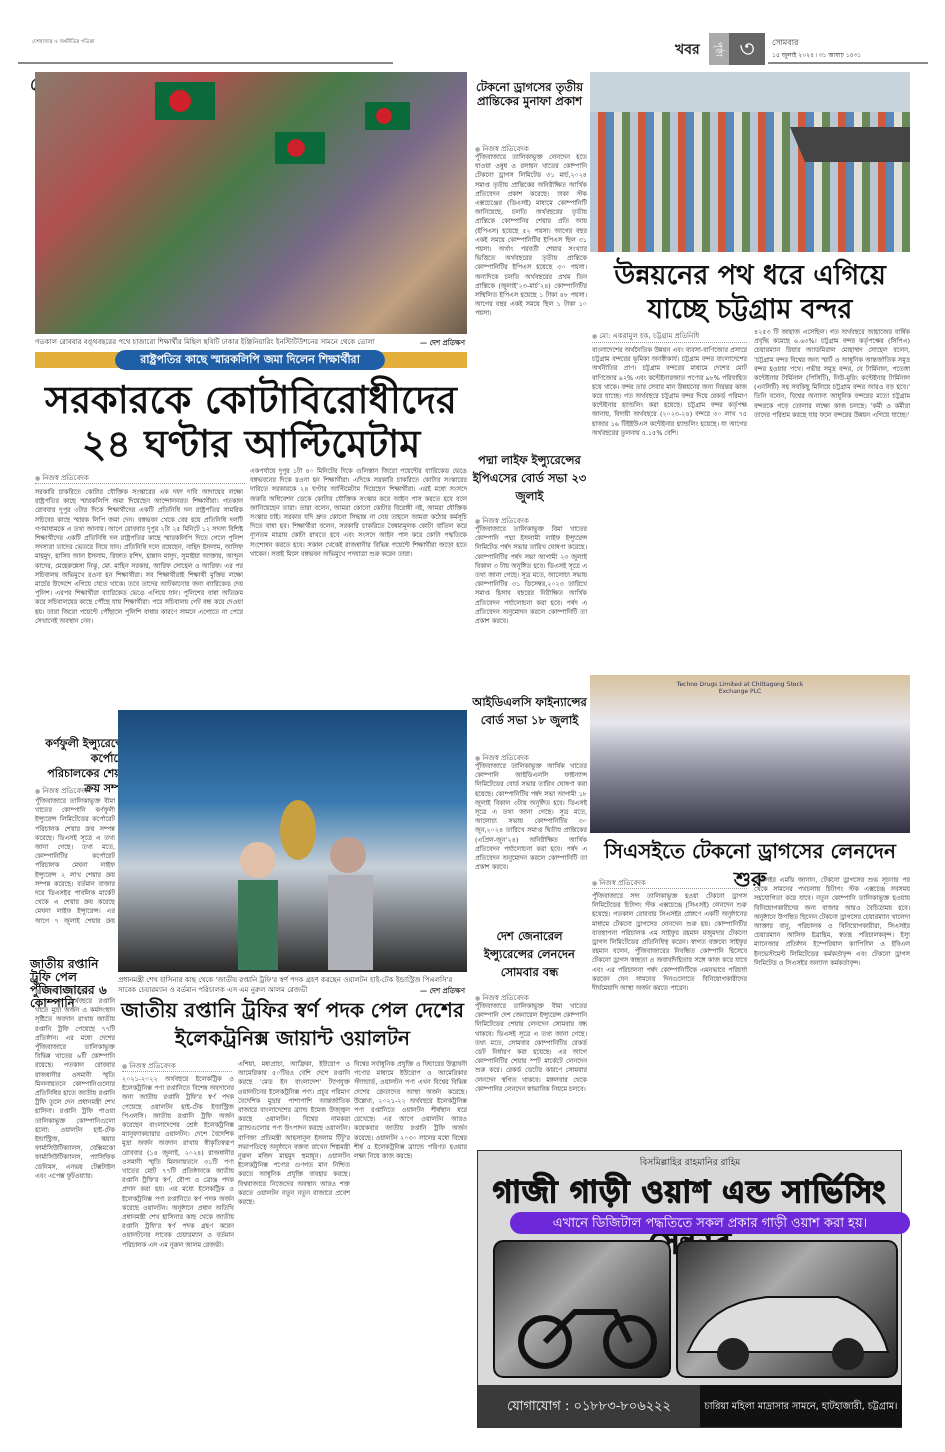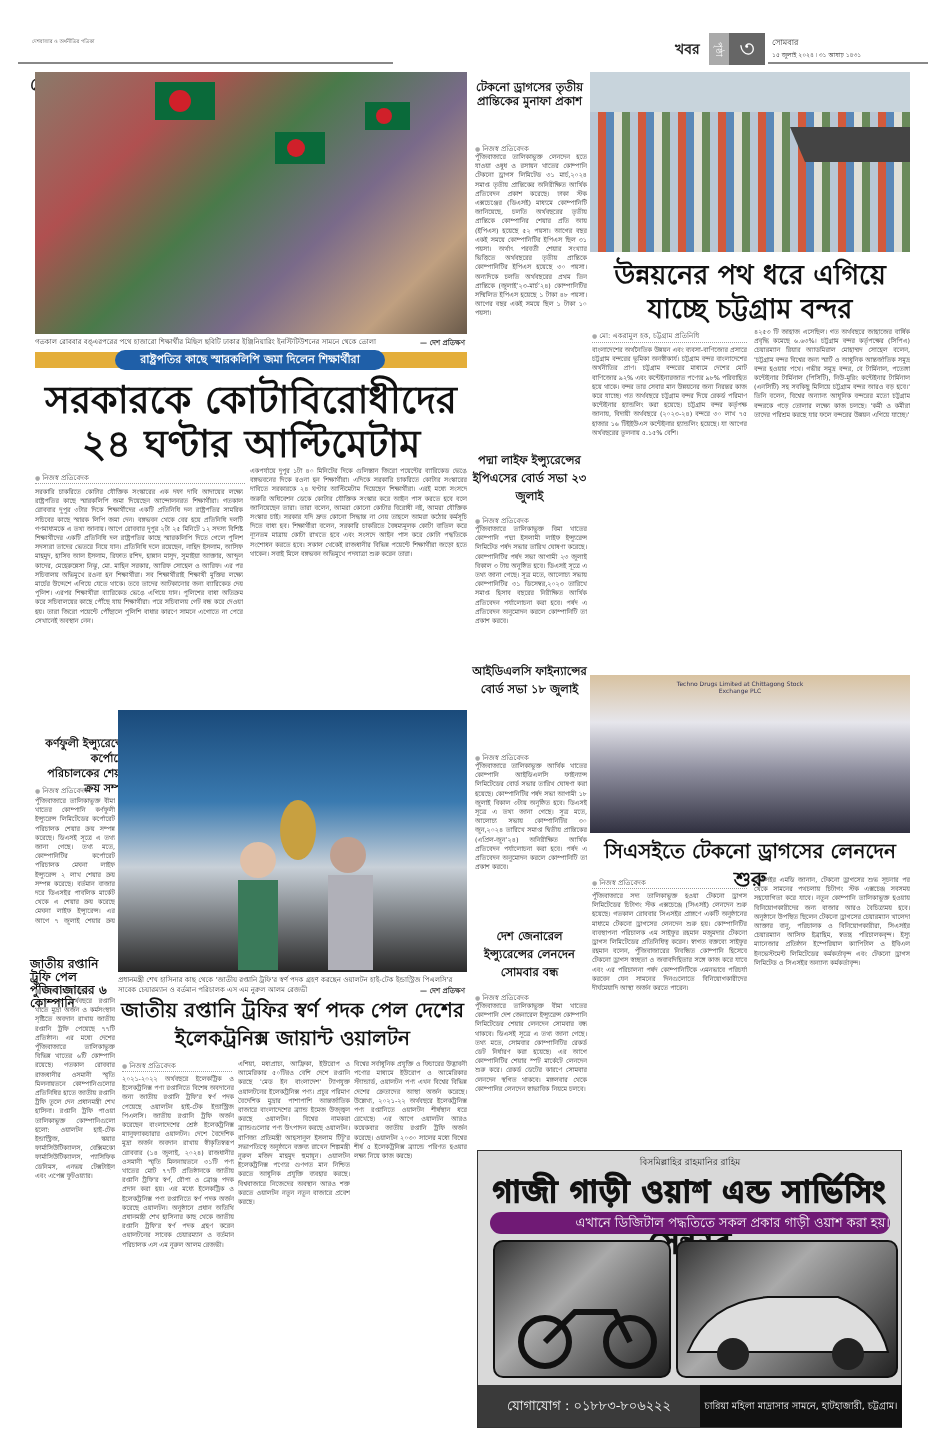--- a/index.html
+++ b/index.html
@@ -28,21 +28,21 @@
   .body-text { font-size: 6.4px; line-height: 9.2px; color: #333; text-align: justify; overflow: hidden; }
   .hl { font-family: "DejaVu Sans", sans-serif; color: #111; text-align: center; font-weight: bold; }
   .dotted { border-top: 1px dotted #999; }
 
   .kicker-band { left: 35px; top: 352px; width: 432px; height: 16px; background: #e4ae3a; }
   .kicker-pill { left: 115px; top: 350px; width: 270px; height: 20px; background: #1f5fa8; color: #fff; font-size: 11px; text-align: center; line-height: 20px; border-radius: 12px 12px 12px 12px; font-weight: bold; }
 
   .ad-box { left: 477px; top: 1150px; width: 425px; height: 278px; background: #d9d9d9; border: 1px solid #333; }
   .ad-top { left: 560px; top: 1155px; width: 260px; font-size: 9px; text-align: center; color: #222; }
   .ad-title { left: 482px; top: 1168px; width: 415px; font-size: 30px; text-align: center; color: #fff; font-weight: bold; -webkit-text-stroke: 1.5px #111; letter-spacing: 1px; }
-  .ad-pill { left: 490px; top: 1212px; width: 400px; height: 22px; background: #701a75; color: #fff; font-size: 13px; text-align: right; line-height: 22px; border-radius: 12px; }
+  .ad-pill { left: 510px; top: 1212px; width: 400px; height: 22px; background: #6d28d9; color: #fff; font-size: 13px; text-align: center; line-height: 22px; border-radius: 12px; }
   .ad-contact { left: 478px; top: 1385px; width: 222px; height: 42px; background: #3a3a3a; color: #fff; font-size: 13px; text-align: center; line-height: 42px; }
   .ad-address { left: 700px; top: 1385px; width: 202px; height: 42px; background: #111; color: #fff; font-size: 9.5px; text-align: center; line-height: 42px; }
 </style>
 </head>
 <body>
 
 <div class="abs masthead-tagline">দেশবাজার ও অর্থনীতির পত্রিকা</div>
 <div class="abs masthead-logo">দেশ প্রতিক্ষণ</div>
 <div class="abs mast-line"></div>
 <div class="abs section-label">খবর</div>
@@ -55,21 +55,21 @@
 <div class="abs photo" style="left:35px;top:72px;width:432px;height:262px;">
   <svg width="432" height="262">
     <rect x="120" y="10" width="60" height="38" fill="#0a6a3a"></rect>
       <circle cx="145" cy="29" r="11" fill="#d0202a"></circle>
     <rect x="240" y="60" width="50" height="32" fill="#0a6a3a"></rect>
       <circle cx="261" cy="76" r="9" fill="#d0202a"></circle>
     <rect x="330" y="30" width="45" height="28" fill="#0a6a3a"></rect>
       <circle cx="349" cy="44" r="8" fill="#d0202a"></circle>
   </svg>
 </div>
-<div class="abs caption" style="left:35px;top:337px;width:380px;">গতকাল রোববার বঙ্এরপরের পথে হাজারো শিক্ষার্থীর মিছিল ছবিটি ঢাকার ইঞ্জিনিয়ারিং ইনস্টিটিউশনের সামনে থেকে তোলা</div>
+<div class="abs caption" style="left:35px;top:337px;width:380px;">গতকাল রোববার বঙ্থবছরের পথে হাজারো শিক্ষার্থীর মিছিল ছবিটি ঢাকার ইঞ্জিনিয়ারিং ইনস্টিটিউশনের সামনে থেকে তোলা</div>
 <div class="abs credit" style="left:420px;top:337px;">— দেশ প্রতিক্ষণ</div>
 
 <div class="abs kicker-band"></div>
 <div class="abs kicker-pill">রাষ্ট্রপতির কাছে স্মারকলিপি জমা দিলেন শিক্ষার্থীরা</div>
 
 <div class="abs hl" style="left:35px;top:378px;width:432px;font-size:38px;line-height:44px;">সরকারকে কোটাবিরোধীদের</div>
 <div class="abs hl" style="left:35px;top:422px;width:432px;font-size:38px;line-height:44px;">২৪ ঘণ্টার আল্টিমেটাম</div>
 <div class="abs byline" style="left:35px;top:472px;">নিজস্ব প্রতিবেদক</div>
 <div class="abs dotted" style="left:35px;top:483px;width:210px;"></div>
 <div class="abs body-text" style="left:35px;top:488px;width:208px;height:228px;">সরকারি চাকরিতে কোটার যৌক্তিক সংস্কারের এক দফা দাবি আদায়ের লক্ষ্যে রাষ্ট্রপতির কাছে স্মারকলিপি জমা দিয়েছেন আন্দোলনরত শিক্ষার্থীরা। গতকাল রোববার দুপুর ৩টার দিকে শিক্ষার্থীদের একটি প্রতিনিধি দল রাষ্ট্রপতির সামরিক সচিবের কাছে স্মারক লিপি জমা দেন। বঙ্গভবন থেকে বের হয়ে প্রতিনিধি দলটি গণমাধ্যমকে এ তথ্য জানায়। আগে রোববার দুপুর ২টা ২৫ মিনিটে ১২ সদস্য বিশিষ্ট শিক্ষার্থীদের একটি প্রতিনিধি দল রাষ্ট্রপতির কাছে স্মারকলিপি দিতে গেলে পুলিশ সদস্যরা তাদের ভেতরে নিয়ে যান। প্রতিনিধি দলে রয়েছেন, নাহিদ ইসলাম, আসিফ মাহমুদ, হাসিব আল ইসলাম, রিফাত রশিদ, হান্নান মাসুদ, সুমাইয়া আক্তার, আব্দুল কাদের, মেহেরুন্নেসা নিঝু, মো. মাহিন সরকার, আরিফ সোহেল ও আরিফ। এর পর সচিবালয় অভিমুখে রওনা হন শিক্ষার্থীরা। সব শিক্ষার্থীরাই শিক্ষার্থী মুক্তির লক্ষ্যে মার্চের উদ্দেশে এগিয়ে যেতে থাকে। তবে তাদের আটকানোর জন্য ব্যারিকেড দেয় পুলিশ। এরপর শিক্ষার্থীরা ব্যারিকেড ভেঙে এগিয়ে যান। পুলিশের বাধা অতিক্রম করে সচিবালয়ের কাছে পৌঁছে যায় শিক্ষার্থীরা। পরে সচিবালয় গেট বন্ধ করে দেওয়া হয়। তারা জিরো পয়েন্টে পৌঁছালে পুলিশি বাধার কারণে সামনে এগোতে না পেরে সেখানেই অবস্থান নেন।</div>
@@ -103,21 +103,21 @@
 <div class="abs body-text" style="left:354px;top:1060px;width:113px;height:360px;">বিশ্বের সর্বাধুনিক প্রযুক্তি ও ফিচারের উদ্ভাবনী পণ্যের মাধ্যমে ইউরোপ ও আমেরিকার স্ট্যান্ডার্ড, ওয়ালটন পণ্য এখন বিশ্বের বিভিন্ন দেশের ক্রেতাদের আস্থা অর্জন করেছে। উল্লেখ্য, ২০২১-২২ অর্থবছরে ইলেকট্রনিক্স পণ্য রপ্তানিতে ওয়ালটন শীর্ষস্থান ধরে রেখেছে। এর আগে ওয়ালটন আরও কয়েকবার জাতীয় রপ্তানি ট্রফি অর্জন করেছে। ওয়ালটন ২০৩০ সালের মধ্যে বিশ্বের শীর্ষ ৫ ইলেকট্রনিক্স ব্র্যান্ডে পরিণত হওয়ার লক্ষ্য নিয়ে কাজ করছে।</div>
 
 <div class="abs hl" style="left:472px;top:80px;width:115px;font-size:11.5px;line-height:14px;">টেকনো ড্রাগসের তৃতীয় প্রান্তিকের মুনাফা প্রকাশ</div>
 <div class="abs byline" style="left:475px;top:143px;">নিজস্ব প্রতিবেদক</div>
 <div class="abs body-text" style="left:475px;top:153px;width:112px;height:270px;">পুঁজিবাজারে তালিকাভুক্ত লেনদেন হতে যাওয়া ওষুধ ও রসায়ন খাতের কোম্পানি টেকনো ড্রাগস লিমিটেড ৩১ মার্চ,২০২৪ সমাপ্ত তৃতীয় প্রান্তিকের অনিরীক্ষিত আর্থিক প্রতিবেদন প্রকাশ করেছে। ঢাকা স্টক এক্সচেঞ্জের (ডিএসই) মাধ্যমে কোম্পানিটি জানিয়েছে, চলতি অর্থবছরের তৃতীয় প্রান্তিকে কোম্পানির শেয়ার প্রতি আয় (ইপিএস) হয়েছে ৫২ পয়সা। আগের বছর একই সময়ে কোম্পানিটির ইপিএস ছিল ৩১ পয়সা। অর্থাৎ পরবর্তী শেয়ার সংখ্যার ভিত্তিতে অর্থবছরের তৃতীয় প্রান্তিকে কোম্পানিটির ইপিএস হয়েছে ৩০ পয়সা। অন্যদিকে চলতি অর্থবছরের প্রথম তিন প্রান্তিকে (জুলাই’২৩-মার্চ’২৪) কোম্পানিটির সম্মিলিত ইপিএস হয়েছে ১ টাকা ৪৮ পয়সা। আগের বছর একই সময়ে ছিল ১ টাকা ১০ পয়সা।</div>
 
 <div class="abs hl" style="left:472px;top:451px;width:115px;font-size:11.5px;line-height:18px;">পদ্মা লাইফ ইন্স্যুরেন্সের ইপিএসের বোর্ড সভা ২৩ জুলাই</div>
 <div class="abs byline" style="left:475px;top:515px;">নিজস্ব প্রতিবেদক</div>
 <div class="abs body-text" style="left:475px;top:525px;width:112px;height:165px;">পুঁজিবাজারে তালিকাভুক্ত বিমা খাতের কোম্পানি পদ্মা ইসলামী লাইফ ইন্স্যুরেন্স লিমিটেড পর্ষদ সভার তারিখ ঘোষণা করেছে। কোম্পানিটির পর্ষদ সভা আগামী ২৩ জুলাই বিকাল ৩ টায় অনুষ্ঠিত হবে। ডিএসই সূত্রে এ তথ্য জানা গেছে। সূত্র মতে, আলোচ্য সভায় কোম্পানিটির ৩১ ডিসেম্বর,২০২৩ তারিখে সমাপ্ত হিসাব বছরের নিরীক্ষিত আর্থিক প্রতিবেদন পর্যালোচনা করা হবে। পর্ষদ এ প্রতিবেদন অনুমোদন করলে কোম্পানিটি তা প্রকাশ করবে।</div>
 
-<div class="abs hl" style="left:472px;top:662px;width:115px;font-size:11.5px;line-height:18px;">আইডিএলসি ফাইন্যান্সের বোর্ড সভা ১৮ জুলাই</div>
+<div class="abs hl" style="left:472px;top:693px;width:115px;font-size:11.5px;line-height:18px;">আইডিএলসি ফাইন্যান্সের বোর্ড সভা ১৮ জুলাই</div>
 <div class="abs byline" style="left:475px;top:752px;">নিজস্ব প্রতিবেদক</div>
 <div class="abs body-text" style="left:475px;top:762px;width:112px;height:160px;">পুঁজিবাজারে তালিকাভুক্ত আর্থিক খাতের কোম্পানি আইডিএলসি ফাইন্যান্স লিমিটেডের বোর্ড সভার তারিখ ঘোষণা করা হয়েছে। কোম্পানিটির পর্ষদ সভা আগামী ১৮ জুলাই বিকাল ৩টায় অনুষ্ঠিত হবে। ডিএসই সূত্রে এ তথ্য জানা গেছে। সূত্র মতে, আলোচ্য সভায় কোম্পানিটির ৩০ জুন,২০২৪ তারিখে সমাপ্ত দ্বিতীয় প্রান্তিকের (এপ্রিল-জুন’২৪) অনিরীক্ষিত আর্থিক প্রতিবেদন পর্যালোচনা করা হবে। পর্ষদ এ প্রতিবেদন অনুমোদন করলে কোম্পানিটি তা প্রকাশ করবে।</div>
 
 <div class="abs hl" style="left:472px;top:927px;width:115px;font-size:11.5px;line-height:18px;">দেশ জেনারেল ইন্স্যুরেন্সের লেনদেন সোমবার বন্ধ</div>
 <div class="abs byline" style="left:475px;top:992px;">নিজস্ব প্রতিবেদক</div>
 <div class="abs body-text" style="left:475px;top:1002px;width:112px;height:138px;">পুঁজিবাজারে তালিকাভুক্ত বীমা খাতের কোম্পানি দেশ জেনারেল ইন্স্যুরেন্স কোম্পানি লিমিটেডের শেয়ার লেনদেন সোমবার বন্ধ থাকবে। ডিএসই সূত্রে এ তথ্য জানা গেছে। তথ্য মতে, সোমবার কোম্পানিটির রেকর্ড ডেট নির্ধারণ করা হয়েছে। এর আগে কোম্পানিটির শেয়ার স্পট মার্কেটে লেনদেন শুরু করে। রেকর্ড ডেটের কারণে সোমবার লেনদেন স্থগিত থাকবে। মঙ্গলবার থেকে কোম্পানির লেনদেন স্বাভাবিক নিয়মে চলবে।</div>
 
 <div class="abs photo-port" style="left:590px;top:72px;width:320px;height:180px;">
   <svg width="320" height="180">
     <rect x="0" y="0" width="320" height="40" fill="#c8d4dc"></rect>

